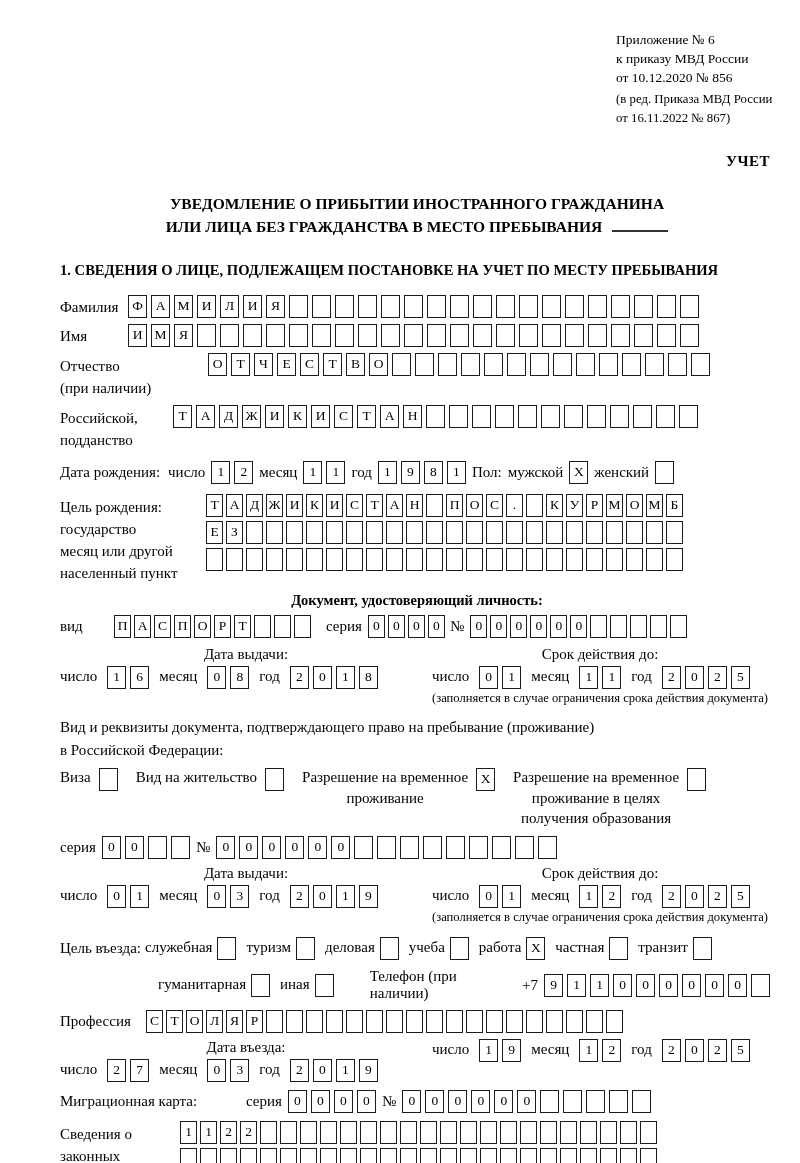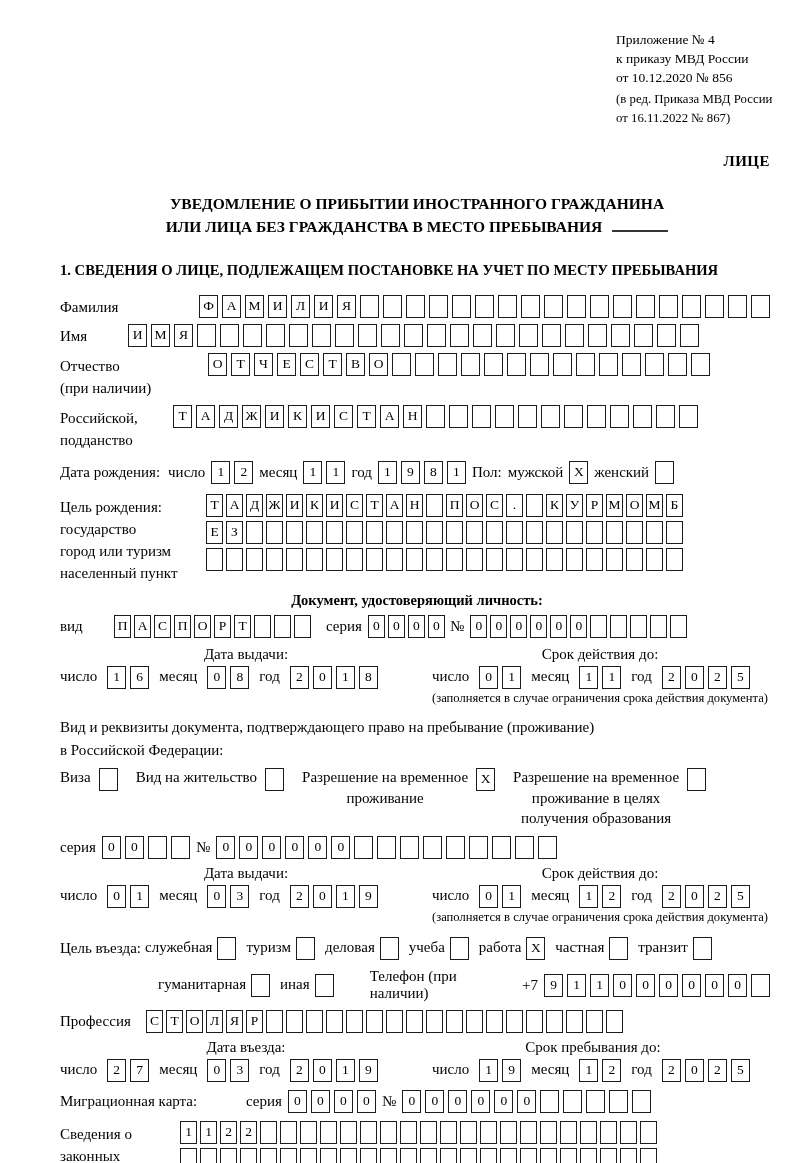--- a/index.html
+++ b/index.html
@@ -39,41 +39,41 @@
   .pfx{font-size:15px;margin-right:6px;}
   .mcard{display:flex;align-items:center;margin-top:8px;}
   .lblcol .l2{font-size:15px;line-height:22px;}
 </style>
 </head>
 <body>
 
 <div class="page">
 
   <div class="appendix">
-    <div>Приложение № 4</div>
+    <div>Приложение № 6</div>
     <div>к приказу МВД России</div>
     <div>от 10.12.2020 № 856</div>
     <div class="amend">
       <div>(в ред. Приказа МВД России</div>
       <div>от 16.11.2022 № 867)</div>
     </div>
   </div>
 
-  <div class="forma">ЛИЦЕ</div>
+  <div class="forma">УЧЕТ</div>
 
   <div class="title">
     <div>УВЕДОМЛЕНИЕ О ПРИБЫТИИ ИНОСТРАННОГО ГРАЖДАНИНА</div>
     <div>
       <span>ИЛИ ЛИЦА БЕЗ ГРАЖДАНСТВА В МЕСТО ПРЕБЫВАНИЯ</span><span class="uline"></span>
     </div>
   </div>
 
   <div class="sec1">1. СВЕДЕНИЯ О ЛИЦЕ, ПОДЛЕЖАЩЕМ ПОСТАНОВКЕ НА УЧЕТ ПО МЕСТУ ПРЕБЫВАНИЯ</div>
 
-  <div class="frow" style="margin-top:16px;justify-content:space-between;">
+  <div class="frow" style="margin-top:16px;">
     <span class="lblcol" style="width:68px;">Фамилия</span>
     <span class="boxes"><span class="cbox">Ф</span><span class="cbox">А</span><span class="cbox">М</span><span class="cbox">И</span><span class="cbox">Л</span><span class="cbox">И</span><span class="cbox">Я</span><span class="cbox"></span><span class="cbox"></span><span class="cbox"></span><span class="cbox"></span><span class="cbox"></span><span class="cbox"></span><span class="cbox"></span><span class="cbox"></span><span class="cbox"></span><span class="cbox"></span><span class="cbox"></span><span class="cbox"></span><span class="cbox"></span><span class="cbox"></span><span class="cbox"></span><span class="cbox"></span><span class="cbox"></span><span class="cbox"></span></span>
   </div>
 
   <div class="frow">
     <span class="lblcol" style="width:68px;">Имя</span>
     <span class="boxes"><span class="cbox">И</span><span class="cbox">М</span><span class="cbox">Я</span><span class="cbox"></span><span class="cbox"></span><span class="cbox"></span><span class="cbox"></span><span class="cbox"></span><span class="cbox"></span><span class="cbox"></span><span class="cbox"></span><span class="cbox"></span><span class="cbox"></span><span class="cbox"></span><span class="cbox"></span><span class="cbox"></span><span class="cbox"></span><span class="cbox"></span><span class="cbox"></span><span class="cbox"></span><span class="cbox"></span><span class="cbox"></span><span class="cbox"></span><span class="cbox"></span><span class="cbox"></span></span>
   </div>
 
   <div class="frow">
@@ -104,21 +104,21 @@
     <span class="inline-lbl" style="margin-left:0;">мужской</span>
     <span class="cbox">X</span>
     <span class="inline-lbl">женский</span>
     <span class="cbox"></span>
   </div>
 
   <div class="frow stack sm" style="margin-top:10px;">
     <span class="lblcol" style="width:146px;">
       <span class="l2" style="display:block;">Цель рождения:</span>
       <span class="l2" style="display:block;">государство</span>
-      <span class="l2" style="display:block;">город или туризм</span>
+      <span class="l2" style="display:block;">месяц или другой</span>
       <span class="l2" style="display:block;">населенный пункт</span>
     </span>
     <span style="display:block;">
       <span class="boxes"><span class="cbox">Т</span><span class="cbox">А</span><span class="cbox">Д</span><span class="cbox">Ж</span><span class="cbox">И</span><span class="cbox">К</span><span class="cbox">И</span><span class="cbox">С</span><span class="cbox">Т</span><span class="cbox">А</span><span class="cbox">Н</span><span class="cbox"></span><span class="cbox">П</span><span class="cbox">О</span><span class="cbox">С</span><span class="cbox">.</span><span class="cbox"></span><span class="cbox">К</span><span class="cbox">У</span><span class="cbox">Р</span><span class="cbox">М</span><span class="cbox">О</span><span class="cbox">М</span><span class="cbox">Б</span></span>
       <span class="boxes"><span class="cbox">Е</span><span class="cbox">З</span><span class="cbox"></span><span class="cbox"></span><span class="cbox"></span><span class="cbox"></span><span class="cbox"></span><span class="cbox"></span><span class="cbox"></span><span class="cbox"></span><span class="cbox"></span><span class="cbox"></span><span class="cbox"></span><span class="cbox"></span><span class="cbox"></span><span class="cbox"></span><span class="cbox"></span><span class="cbox"></span><span class="cbox"></span><span class="cbox"></span><span class="cbox"></span><span class="cbox"></span><span class="cbox"></span><span class="cbox"></span></span>
       <span class="boxes"><span class="cbox"></span><span class="cbox"></span><span class="cbox"></span><span class="cbox"></span><span class="cbox"></span><span class="cbox"></span><span class="cbox"></span><span class="cbox"></span><span class="cbox"></span><span class="cbox"></span><span class="cbox"></span><span class="cbox"></span><span class="cbox"></span><span class="cbox"></span><span class="cbox"></span><span class="cbox"></span><span class="cbox"></span><span class="cbox"></span><span class="cbox"></span><span class="cbox"></span><span class="cbox"></span><span class="cbox"></span><span class="cbox"></span><span class="cbox"></span></span>
     </span>
   </div>
 
   <div class="center-head">Документ, удостоверяющий личность:</div>
@@ -242,21 +242,20 @@
     <div class="dgroup dleft">
       <div class="dh">Дата въезда:</div>
       <span class="inline-lbl" style="margin-left:0;">число</span>
       <span class="boxes"><span class="cbox">2</span><span class="cbox">7</span></span>
       <span class="inline-lbl">месяц</span>
       <span class="boxes"><span class="cbox">0</span><span class="cbox">3</span></span>
       <span class="inline-lbl">год</span>
       <span class="boxes"><span class="cbox">2</span><span class="cbox">0</span><span class="cbox">1</span><span class="cbox">9</span></span>
     </div>
     <div class="dgroup">
-      <div class="dh">Срок пребывания до:</div>
       <span class="inline-lbl" style="margin-left:0;">число</span>
       <span class="boxes"><span class="cbox">1</span><span class="cbox">9</span></span>
       <span class="inline-lbl">месяц</span>
       <span class="boxes"><span class="cbox">1</span><span class="cbox">2</span></span>
       <span class="inline-lbl">год</span>
       <span class="boxes"><span class="cbox">2</span><span class="cbox">0</span><span class="cbox">2</span><span class="cbox">5</span></span>
     </div>
   </div>
 
   <div class="mcard">

